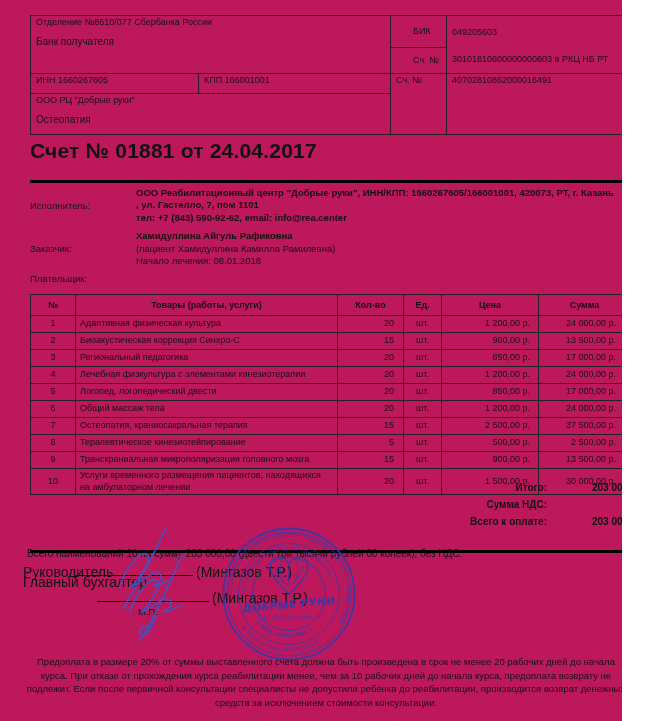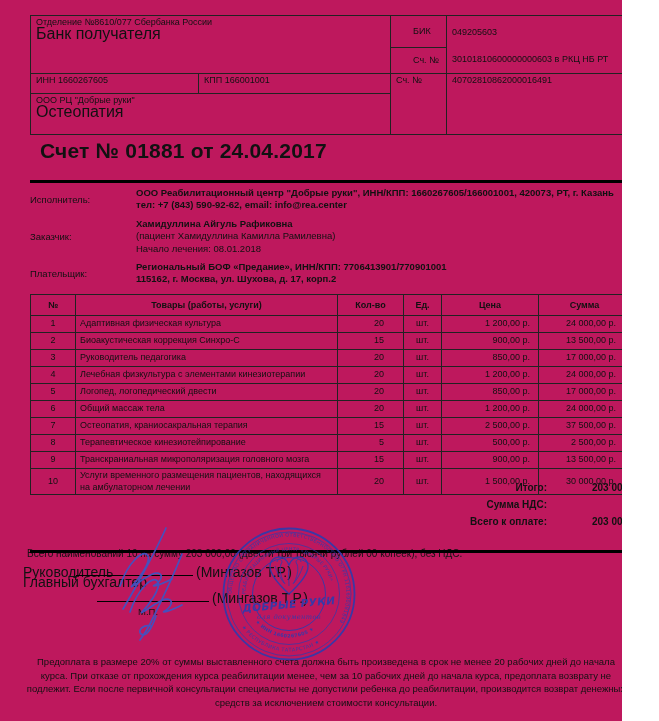--- a/index.html
+++ b/index.html
@@ -5,45 +5,45 @@
   html,body{margin:0;padding:0;background:#fff;}
   .page{position:relative;width:622px;height:721px;background:#be185d;overflow:hidden;
         font-family:"Liberation Sans", sans-serif;color:#111;}
 
   
   .bank-table{position:absolute;left:30px;top:15px;width:600px;border-collapse:collapse;table-layout:fixed;}
   .bank-table td{border:1px solid #222;font-size:9px;padding:1px 5px;vertical-align:top;line-height:11px;}
   .bank-table tr.r1{height:31px;} .bank-table tr.r2{height:26px;}
   .bank-table tr.r3{height:20px;} .bank-table tr.r4{height:41px;}
   .cell-two{display:flex;flex-direction:column;justify-content:space-between;height:100%;}
-  .cell-two .low{font-size:16px;padding-bottom:1px;}
+  .cell-two .low{font-size:10px;padding-bottom:1px;margin-top:8px;}
   td.lblcol{vertical-align:middle;padding-left:22px;}
   .valstack{display:flex;flex-direction:column;height:100%;}
   .valstack .v1{height:30px;display:flex;align-items:center;}
   .valstack .v2{height:25px;display:flex;align-items:center;}
 
   
-  .doc-title{position:absolute;left:30px;top:139px;font-size:21px;font-weight:bold;letter-spacing:.2px;margin-left:10px;}
+  .doc-title{position:absolute;left:30px;top:139px;font-size:21px;font-weight:bold;letter-spacing:.2px;}
   .rule{position:absolute;left:30px;width:600px;background:#000;}
   .rule1{top:180px;height:2.5px;}
   .rule2{top:550px;height:2.5px;}
 
   
   .parties{position:absolute;left:30px;top:187px;width:605px;font-size:9.5px;}
   .party{display:flex;align-items:center;margin-bottom:6px;}
   .party .plabel{width:106px;flex:none;align-self:center;}
   .party .ptext{flex:1;line-height:12.4px;}
   .b{font-weight:bold;}
 
   
   .items-table{position:absolute;left:30px;top:294px;width:600px;border-collapse:collapse;table-layout:fixed;}
   .items-table th{border:1px solid #222;font-size:9px;font-weight:bold;height:18px;padding:1px 3px;text-align:center;}
   .items-table td{border:1px solid #222;font-size:9px;padding:1px 4px;height:14px;line-height:11.5px;vertical-align:middle;}
   td.c-num{text-align:center;}
-  td.c-qty{text-align:right;padding-right:19px;}
+  td.c-qty{text-align:right;padding-right:9px;}
   td.c-unit{text-align:center;}
   td.c-price{text-align:right;padding-right:8px;}
   td.c-sum{text-align:right;padding-right:14px;}
 
   
   .totals{position:absolute;left:42px;top:482px;width:600px;font-size:10px;font-weight:bold;}
   .trow{display:flex;justify-content:flex-end;margin-bottom:6px;}
   .tlabel{text-align:right;}
   .tvalue{width:95px;text-align:right;}
 
@@ -110,37 +110,34 @@
     </table>
 
   <div class="doc-title">Счет № 01881 от 24.04.2017</div>
   <div class="rule rule1"></div>
 
   <div class="parties">
     <div class="party">
       <div class="plabel">Исполнитель:</div>
       <div class="ptext b">
         <div>ООО Реабилитационный центр "Добрые руки", ИНН/КПП: 1660267605/166001001, 420073, РТ, г. Казань</div>
+        <div>, ул. Гастелло, 7, пом 1101</div>
         <div>тел: +7 (843) 590-92-62, email: info@rea.center</div>
       </div>
     </div>
     <div class="party">
       <div class="plabel">Заказчик:</div>
       <div class="ptext">
         <div class="b">Хамидуллина Айгуль Рафиковна</div>
         <div>(пациент Хамидуллина Камилла Рамилевна)</div>
         <div>Начало лечения: 08.01.2018</div>
       </div>
     </div>
     <div class="party">
       <div class="plabel">Плательщик:</div>
-      <div class="ptext b">
-        <div>Региональный БОФ «Предание», ИНН/КПП: 7706413901/770901001</div>
-        <div>115162, г. Москва, ул. Шухова, д. 17, корп.2</div>
-      </div>
     </div>
   </div>
 
   <table class="items-table">
     <colgroup>
         <col style="width:45px">
         <col style="width:262px">
         <col style="width:66px">
         <col style="width:38px">
         <col style="width:97px">
@@ -170,21 +167,21 @@
       <td class="c-num">2</td>
       <td class="c-name">Биоакустическая коррекция Синхро-С</td>
       <td class="c-qty">15</td>
       <td class="c-unit">шт.</td>
       <td class="c-price">900,00 р.</td>
       <td class="c-sum">13 500,00 р.</td>
     </tr>
 
     <tr>
       <td class="c-num">3</td>
-      <td class="c-name">Руководитель педагогика</td>
+      <td class="c-name">Региональный педагогика</td>
       <td class="c-qty">20</td>
       <td class="c-unit">шт.</td>
       <td class="c-price">850,00 р.</td>
       <td class="c-sum">17 000,00 р.</td>
     </tr>
 
     <tr>
       <td class="c-num">4</td>
       <td class="c-name">Лечебная физкультура с элементами кинезиотерапии</td>
       <td class="c-qty">20</td>

